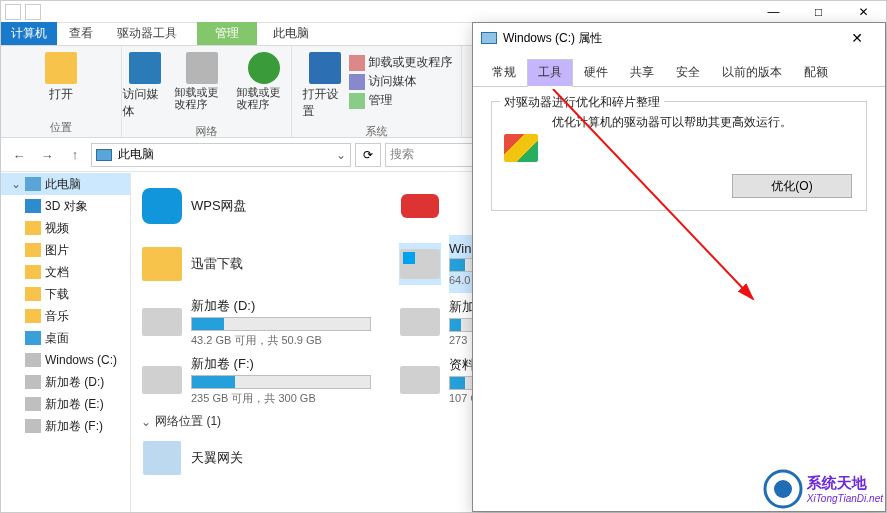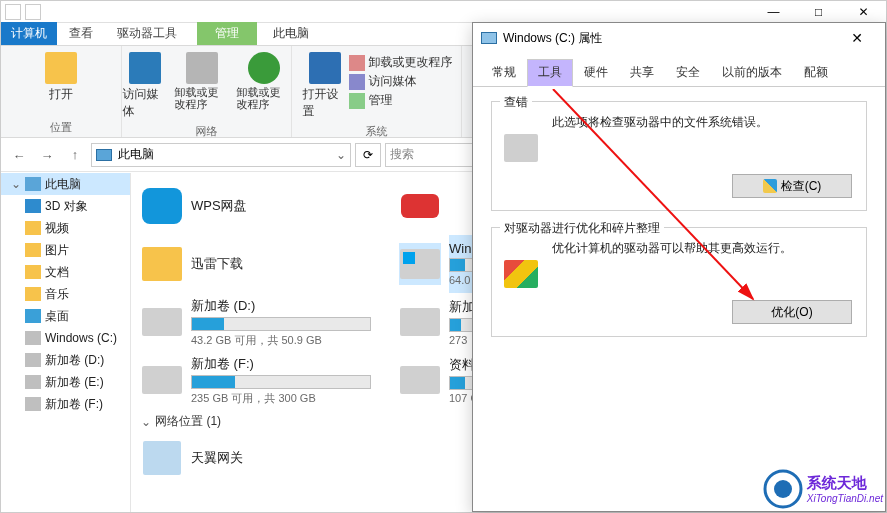--- a/index.html
+++ b/index.html
@@ -195,20 +195,25 @@
         <span>图片</span>
       </div>
     <div class="item">
         <span class="chev"></span>
         <span class="ic16" style="background:#f7c34b"></span>
         <span>文档</span>
       </div>
     <div class="item">
         <span class="chev"></span>
         <span class="ic16" style="background:#f7c34b"></span>
+        <span>下载</span>
+      </div>
+    <div class="item">
+        <span class="chev"></span>
+        <span class="ic16" style="background:#f7c34b"></span>
         <span>音乐</span>
       </div>
     <div class="item">
         <span class="chev"></span>
         <span class="ic16" style="background:#3aa0d8"></span>
         <span>桌面</span>
       </div>
     <div class="item">
         <span class="chev"></span>
         <span class="ic16" style="background:#bfbfbf"></span>
@@ -333,29 +338,20 @@
     <div class="t">常规</div>
     <div class="t active">工具</div>
     <div class="t">硬件</div>
     <div class="t">共享</div>
     <div class="t">安全</div>
     <div class="t">以前的版本</div>
     <div class="t">配额</div>
   </div>
   <div class="body">
     <div class="fieldset" style="height:110px">
-      <div class="legend">查错</div>
-      <div class="fic" style="background:#cfcfcf"></div>
-      <div class="desc">此选项将检查驱动器中的文件系统错误。</div>
-      <div class="dlg-btn">
-        <span style="display:inline-block;width:14px;height:14px;background:linear-gradient(45deg,#f2c94c 50%,#2d9cdb 50%);border-radius:2px"></span>
-        <span>检查(C)</span>
-      </div>
-    </div>
-    <div class="fieldset" style="height:110px">
       <div class="legend">对驱动器进行优化和碎片整理</div>
       <div class="fic" style="background:linear-gradient(135deg,#e74c3c 33%,#f1c40f 33% 66%,#27ae60 66%)"></div>
       <div class="desc">优化计算机的驱动器可以帮助其更高效运行。</div>
       <div class="dlg-btn">
         <span>优化(O)</span>
       </div>
     </div>
 
     <svg class="arrow-svg" width="240" height="230">
       <defs>

